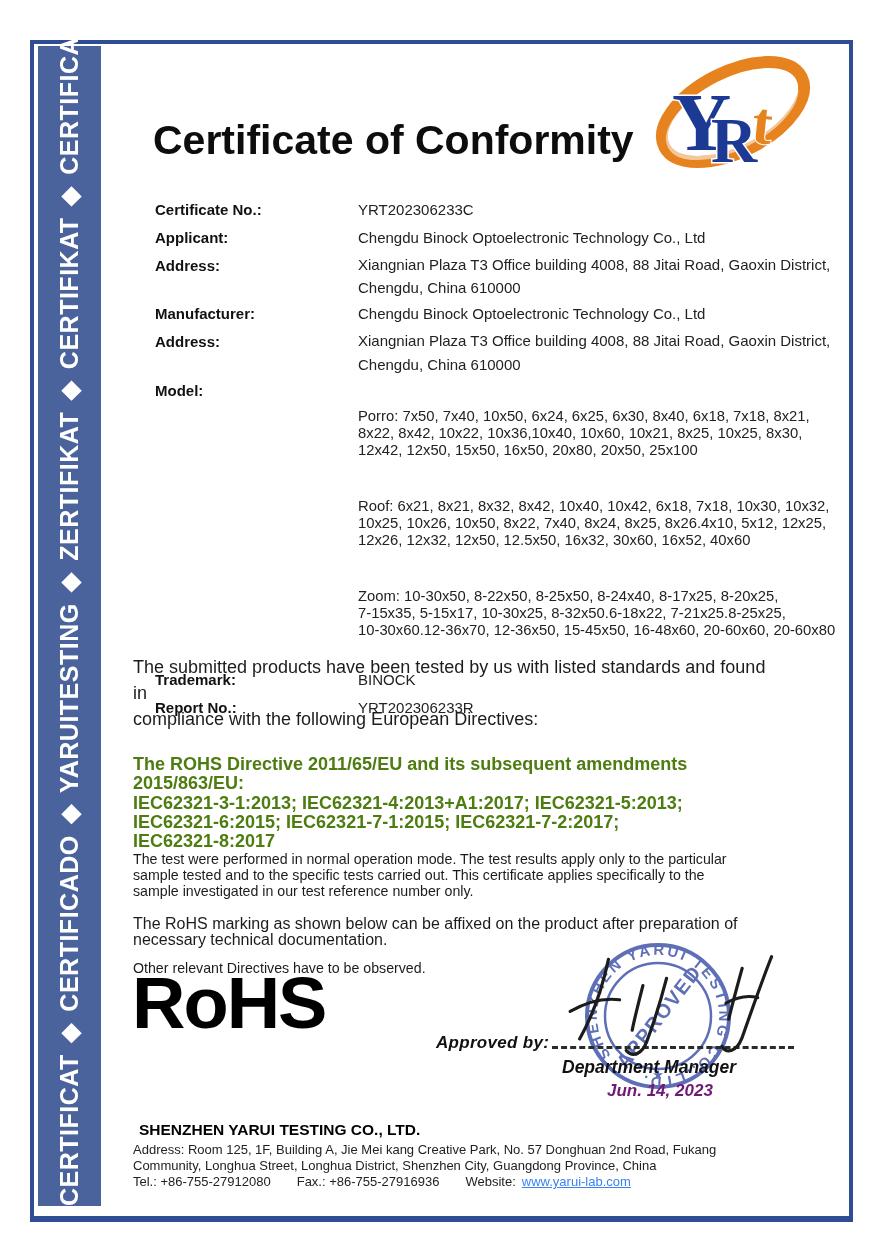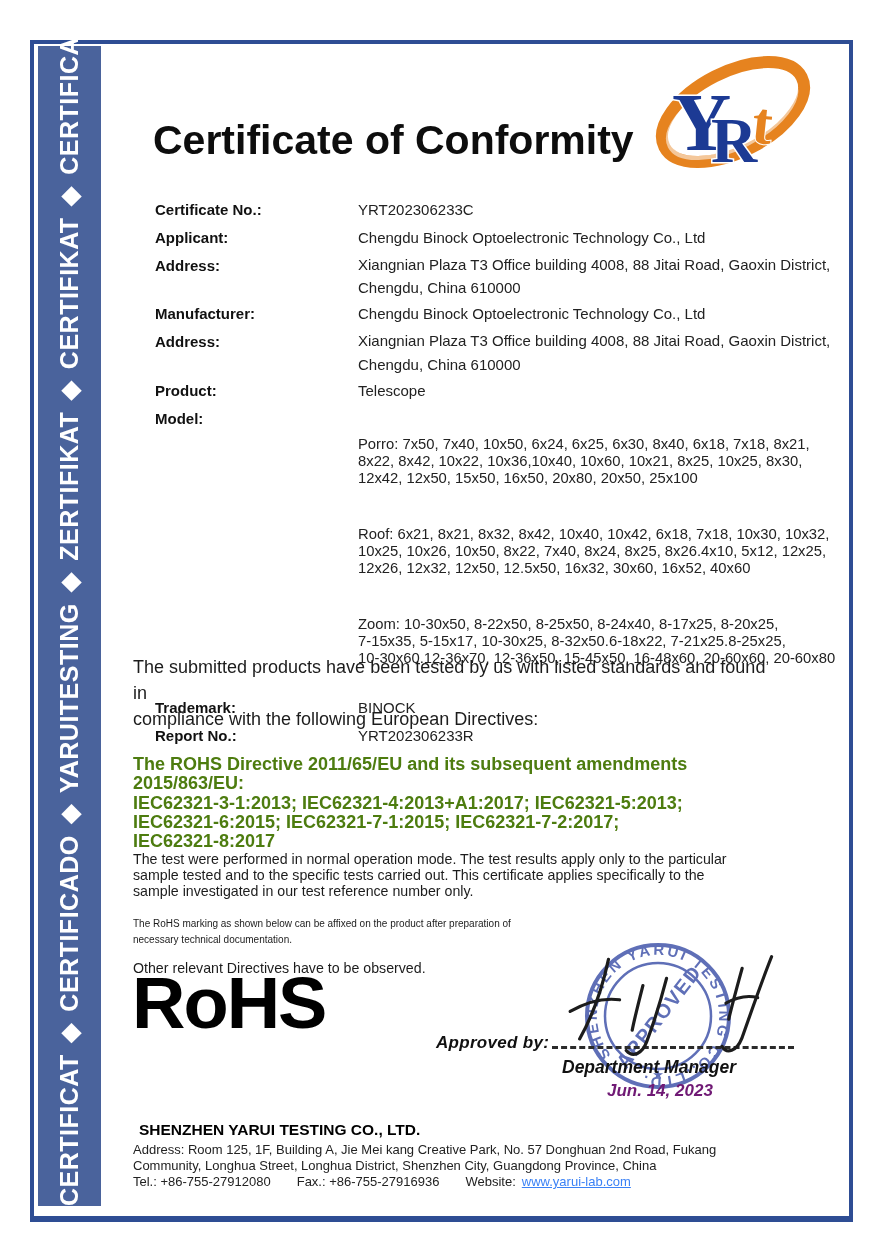--- a/index.html
+++ b/index.html
@@ -30,21 +30,21 @@
   .f-label{flex:0 0 203px;font-size:15px;font-weight:bold;line-height:26px;color:#111;}
   .f-value{flex:0 0 492px;font-size:15px;line-height:26px;color:#222;white-space:pre-line;}
   .f-value.addr{line-height:23.2px;}
   .model-para{font-size:14.8px;line-height:17px;margin:0 0 13px 0;white-space:pre-line;color:#222;}
   .model-para:last-child{margin-bottom:0;}
   .model-first{line-height:17px;padding-top:4px;}
   .bodytext{position:absolute;left:133px;top:654px;width:650px;color:#1c1c1c;}
   .p1{font-size:18px;line-height:26px;white-space:pre-line;margin:0;}
   .directives{font-size:18px;font-weight:bold;line-height:19.3px;white-space:pre-line;margin:23px 0 0 0;color:#4d7c0f;}
   .p2{font-size:14.2px;line-height:15.6px;white-space:pre-line;margin:1px 0 0 0;}
-  .p3{font-size:10px;line-height:15.6px;white-space:pre-line;margin:17px 0 0 0;}
+  .p3{font-size:16px;line-height:15.6px;white-space:pre-line;margin:17px 0 0 0;}
   .p4{font-size:14.2px;line-height:15.6px;white-space:pre-line;margin:14px 0 0 0;}
   .rohs{
     position:absolute;left:132px;top:962px;font-size:74px;font-weight:bold;
     letter-spacing:-2px;color:#000;transform:scaleY(0.97);transform-origin:0 0;
   }
   .approved-label{
     position:absolute;left:436px;top:1033px;font-size:17px;font-weight:bold;
     font-style:italic;letter-spacing:0.3px;color:#111;
   }
   .sig-line{position:absolute;left:552px;top:1046px;width:242px;border-top:3px dashed #2b2b2b;}
@@ -98,24 +98,20 @@
 Chengdu, China 610000</div>
     </div>
     <div class="f-row">
       <div class="f-label">Manufacturer:</div>
       <div class="f-value">Chengdu Binock Optoelectronic Technology Co., Ltd</div>
     </div>
     <div class="f-row">
       <div class="f-label">Address:</div>
       <div class="f-value addr">Xiangnian Plaza T3 Office building 4008, 88 Jitai Road, Gaoxin District,
 Chengdu, China 610000</div>
-    </div>
-    <div class="f-row">
-      <div class="f-label">Product:</div>
-      <div class="f-value">Telescope</div>
     </div>
     <div class="f-row">
       <div class="f-label">Model:</div>
       <div class="f-value">
         <p class="model-para model-first">Porro: 7x50, 7x40, 10x50, 6x24, 6x25, 6x30, 8x40, 6x18, 7x18, 8x21,
 8x22, 8x42, 10x22, 10x36,10x40, 10x60, 10x21, 8x25, 10x25, 8x30,
 12x42, 12x50, 15x50, 16x50, 20x80, 20x50, 25x100</p>
         <p class="model-para">Roof: 6x21, 8x21, 8x32, 8x42, 10x40, 10x42, 6x18, 7x18, 10x30, 10x32,
 10x25, 10x26, 10x50, 8x22, 7x40, 8x24, 8x25, 8x26.4x10, 5x12, 12x25,
 12x26, 12x32, 12x50, 12.5x50, 16x32, 30x60, 16x52, 40x60</p>

